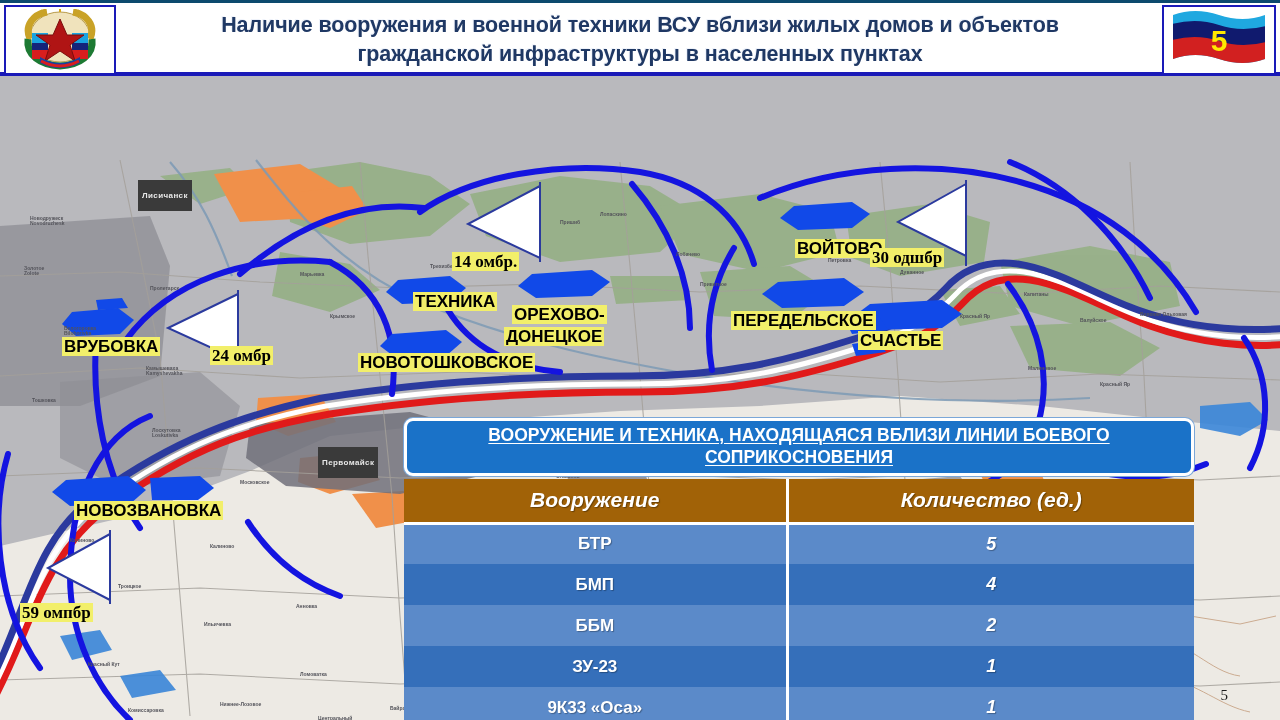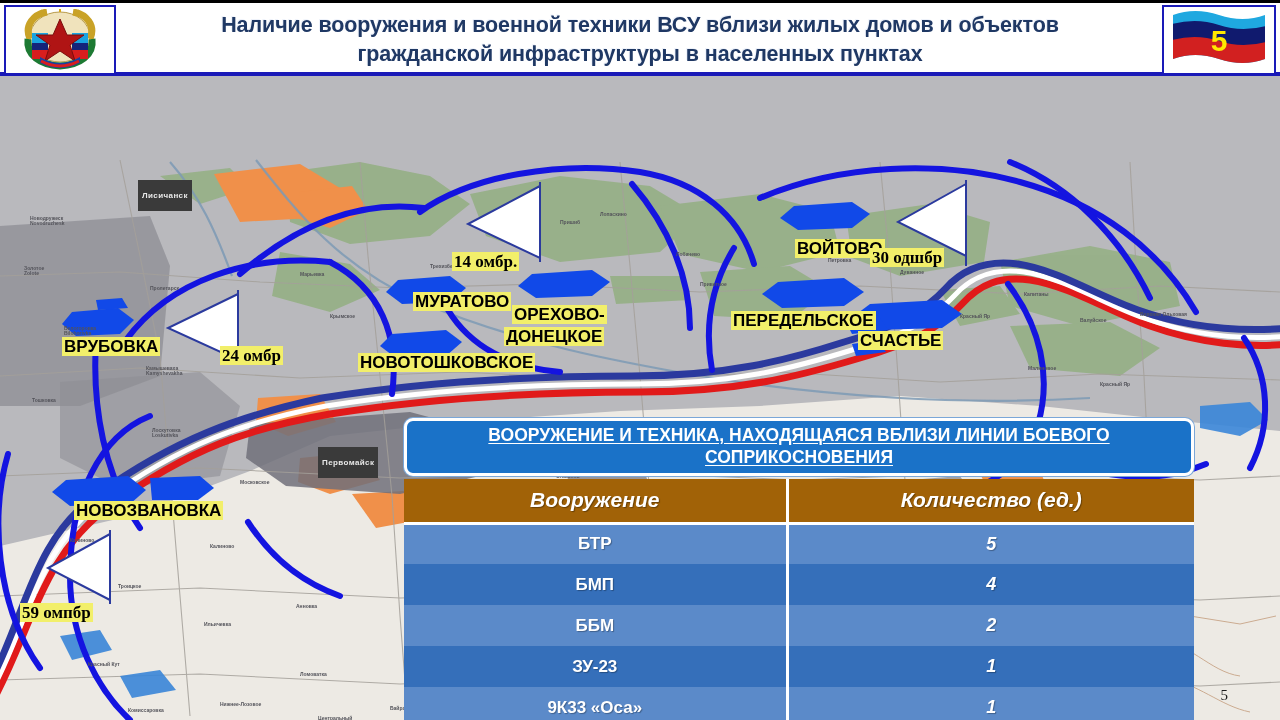--- a/index.html
+++ b/index.html
@@ -7,21 +7,21 @@
     width: 1280px; height: 720px;
     font-family: "Liberation Sans", sans-serif;
     overflow: hidden; background: #ffffff;
   }
   #root { position: relative; width: 1280px; height: 720px; }
 
   
   .header {
     position: absolute; left: 0; top: 0; width: 1280px; height: 76px;
     background: #ffffff; border-bottom: 4px solid #1a1ab8;
-    border-top: 3px solid #000000;
+    border-top: 3px solid #0c4a6e;
   }
   .emblem-box {
     position: absolute; left: 4px; top: 2px; width: 112px; height: 70px;
     border: 2px solid #1a1ab8; background: #fff;
     display: flex; align-items: center; justify-content: center;
   }
   .flag-box {
     position: absolute; right: 4px; top: 2px; width: 114px; height: 70px;
     border: 2px solid #1a1ab8; background: #fff;
     display: flex; align-items: center; justify-content: center;
@@ -367,29 +367,29 @@
     <div class="micro" style="left:220px; top:626px;">Нижнее-Лозовое</div>
     <div class="micro" style="left:300px; top:596px;">Ломоватка</div>
     <div class="micro" style="left:318px; top:640px;">Центральный</div>
     <div class="micro" style="left:390px; top:630px;">Байрачки</div>
 
     <div class="city-cap" style="left:138px; top:104px;">Лисичанск</div>
     <div class="city-cap" style="left:318px; top:371px;">Первомайск</div>
 
     <div class="lbl place" style="left:62px; top:261px;">ВРУБОВКА</div>
     <div class="lbl place" style="left:74px; top:425px;">НОВОЗВАНОВКА</div>
-    <div class="lbl place" style="left:413px; top:216px;">МУРАТОВО</div>
+    <div class="lbl place" style="left:413px; top:216px;">ТЕХНИКА</div>
     <div class="lbl place" style="left:358px; top:277px;">НОВОТОШКОВСКОЕ</div>
     <div class="lbl place" style="left:512px; top:229px;">ОРЕХОВО-</div>
     <div class="lbl place" style="left:504px; top:251px;">ДОНЕЦКОЕ</div>
     <div class="lbl place" style="left:731px; top:235px;">ПЕРЕДЕЛЬСКОЕ</div>
     <div class="lbl place" style="left:795px; top:163px;">ВОЙТОВО</div>
     <div class="lbl place" style="left:858px; top:255px;">СЧАСТЬЕ</div>
 
-    <div class="lbl unit" style="left:220px; top:270px;">24 омбр</div>
+    <div class="lbl unit" style="left:210px; top:270px;">24 омбр</div>
     <div class="lbl unit" style="left:20px; top:527px;">59 омпбр</div>
     <div class="lbl unit" style="left:452px; top:176px;text-align:center;">14 омбр.</div>
     <div class="lbl unit" style="left:870px; top:172px;">30 одшбр</div>
 
     <div class="page-num">5</div>
 
     <div class="panel" style="top:342px;">
       <div class="panel-title">
         <span>ВООРУЖЕНИЕ И ТЕХНИКА, НАХОДЯЩАЯСЯ ВБЛИЗИ ЛИНИИ БОЕВОГО СОПРИКОСНОВЕНИЯ</span>
       </div>

